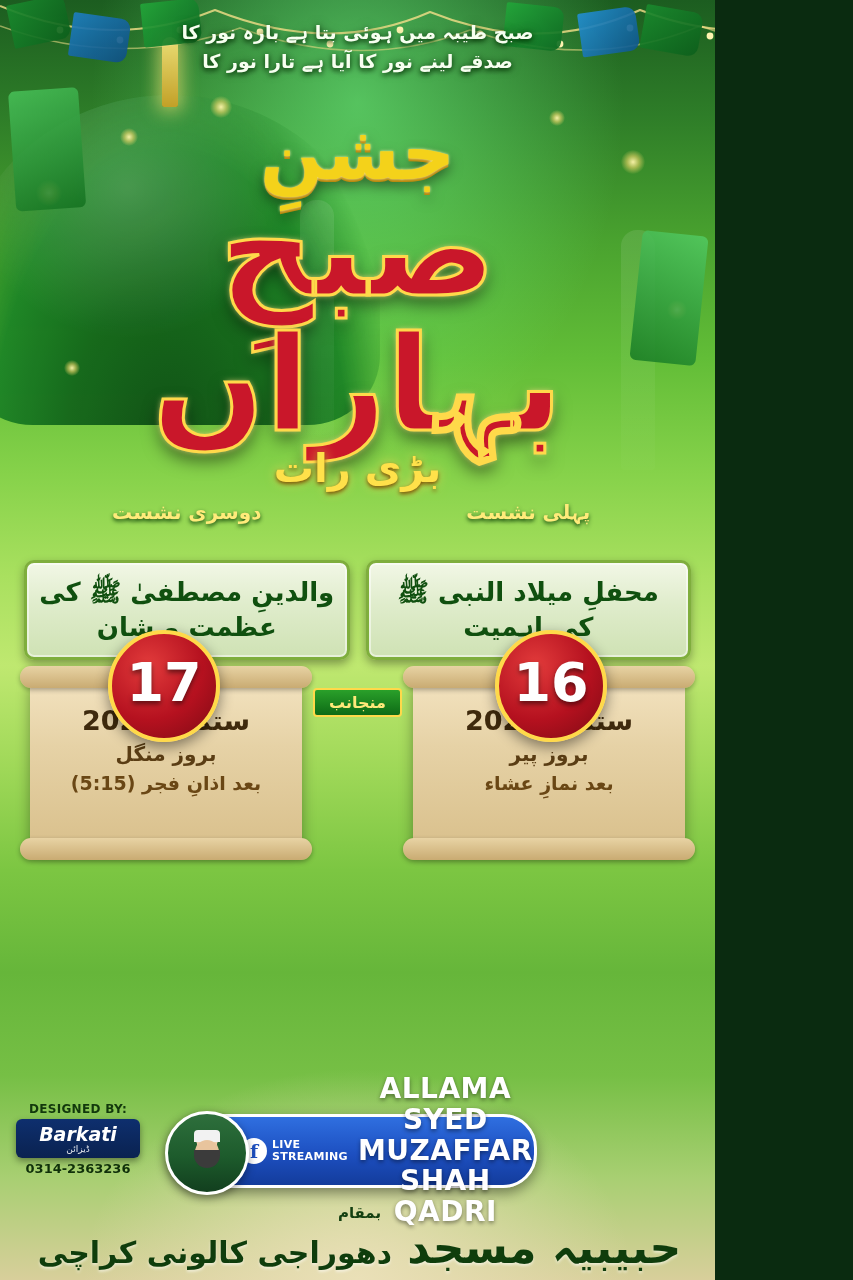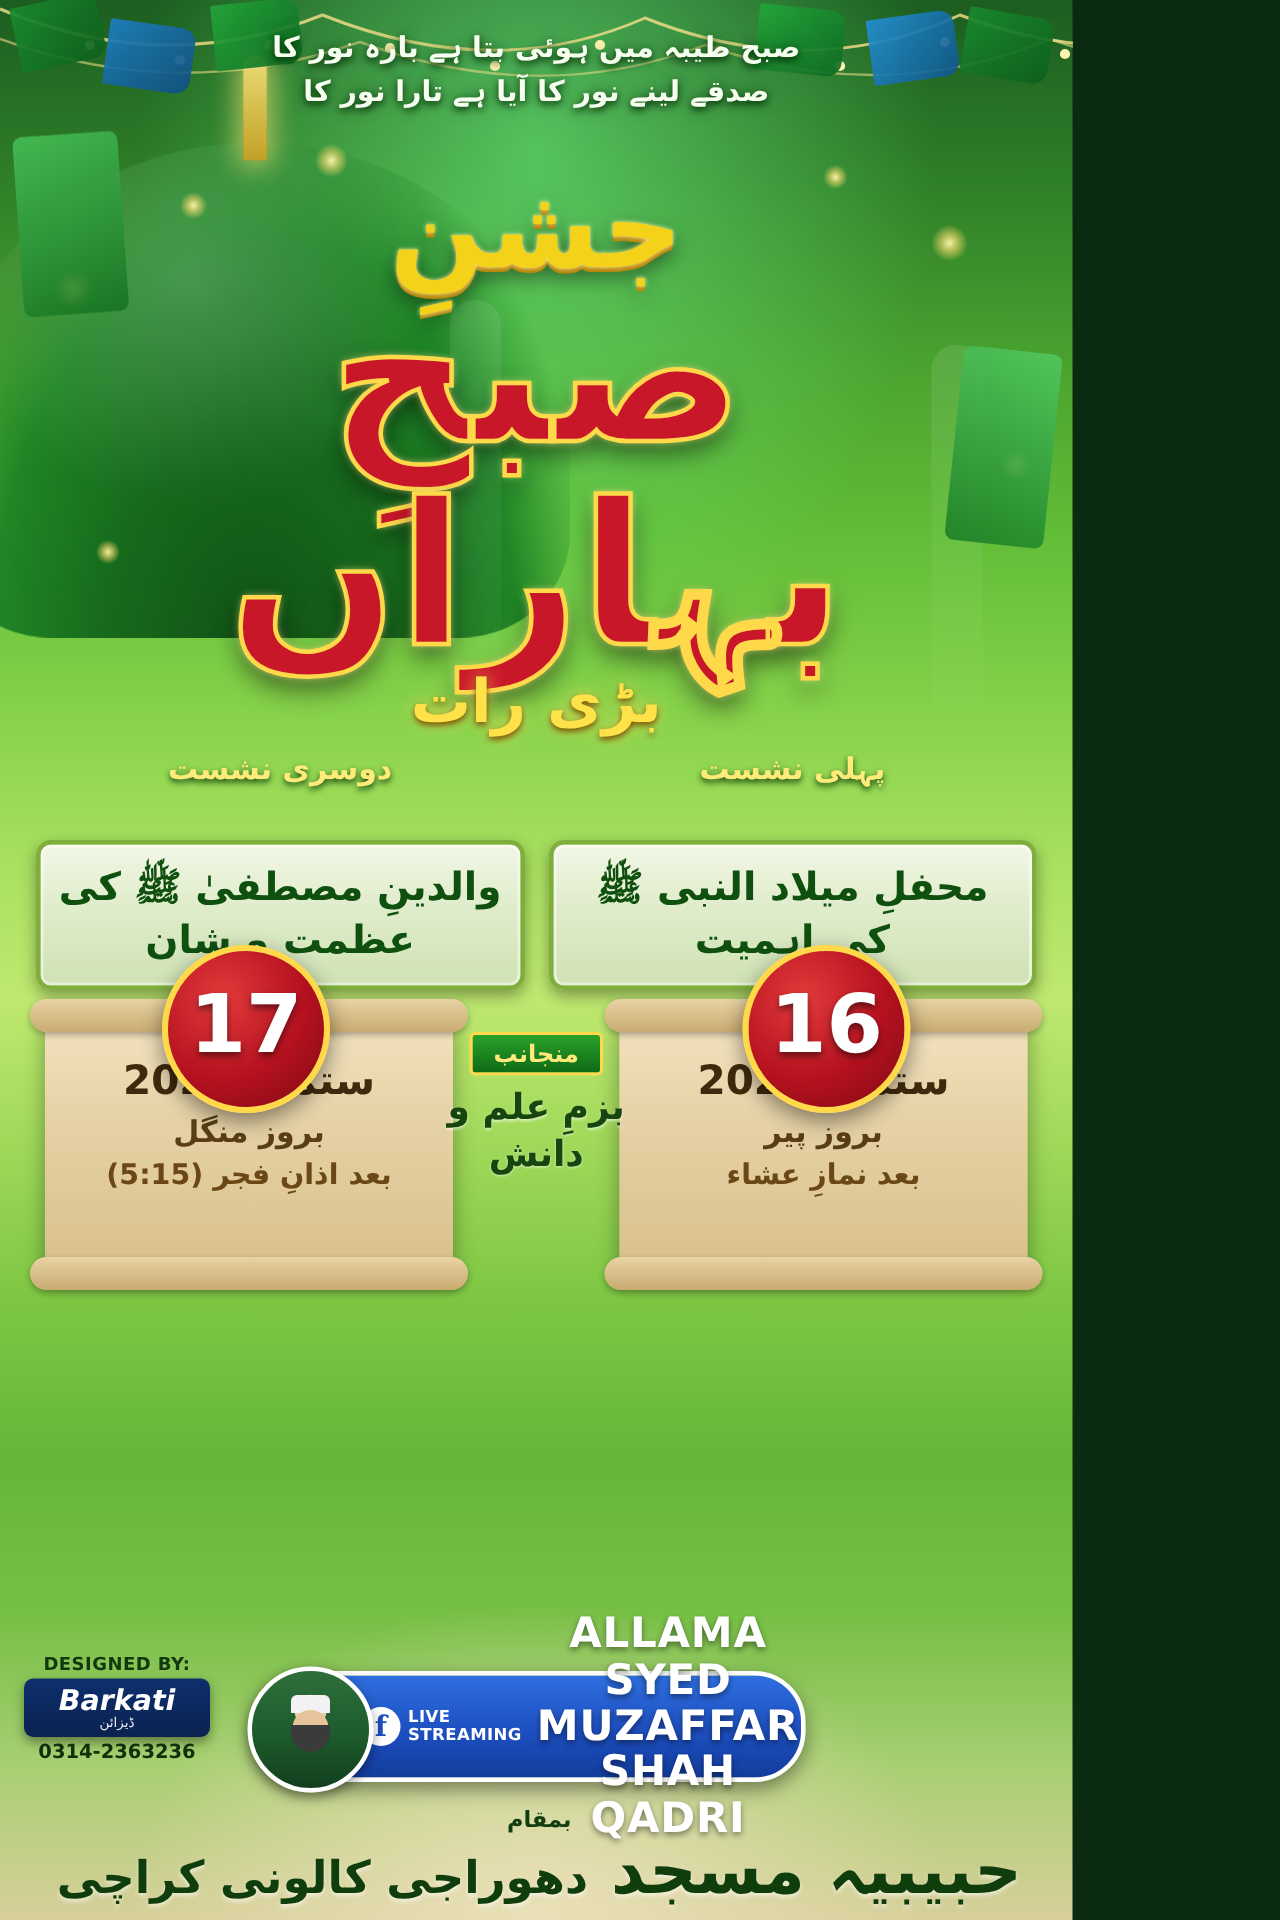--- a/index.html
+++ b/index.html
@@ -553,21 +553,20 @@
       <div class="scroll-inner">
         <div class="scroll-date">ستمبر 2024</div>
         <div class="scroll-day">بروز منگل</div>
         <div class="scroll-time">بعد اذانِ فجر (5:15)</div>
       </div>
     </div>
     <div class="daybadge badge-left">17</div>
 
     <div class="mid-plaque">
       <div class="mid-tag">منجانب</div>
-      <div class="mid-text">بزمِ علم و دانش</div>
     </div>
   </div>
 
 
   <div class="designer">
     <div class="designer-label">DESIGNED BY:</div>
     <div class="designer-card">
       <div class="designer-brand">Barkati</div>
       <div class="designer-sub">ڈیزائن</div>
     </div>

